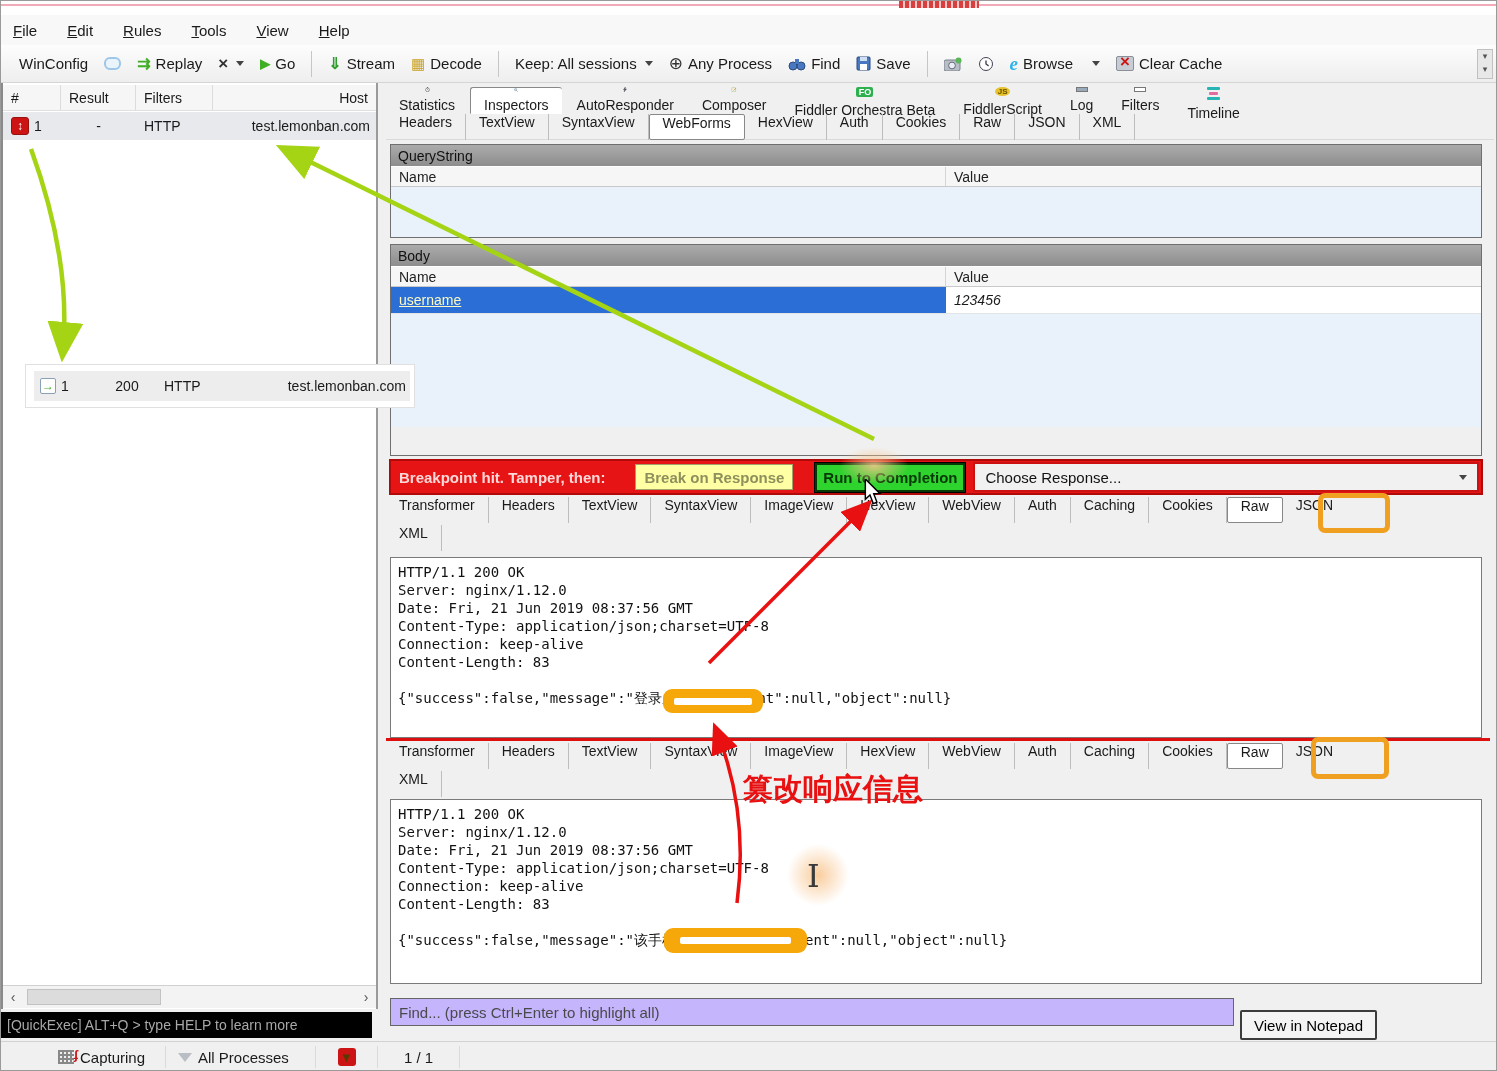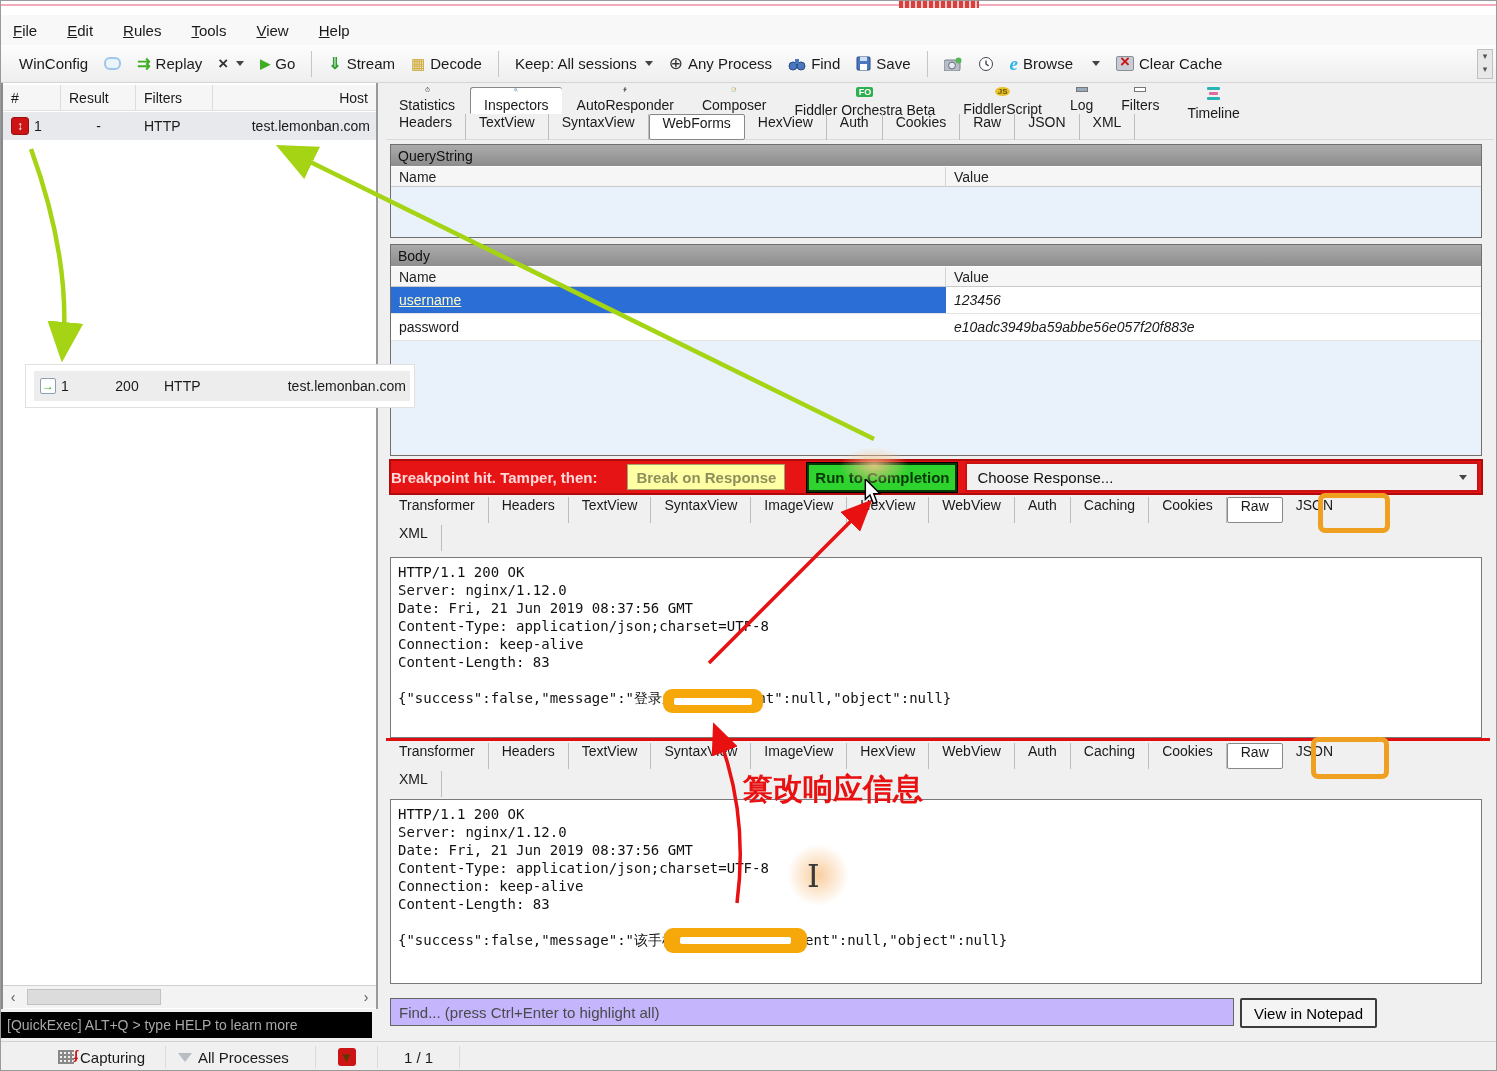--- a/index.html
+++ b/index.html
@@ -103,21 +103,21 @@
   .colrow .vc { flex:1; padding-left:8px; display:flex; align-items:center; }
   .emptyarea { background:#e9f2fb; }
   .drow { display:flex; height:27px; font-size:14px; border-bottom:1px solid #e4e4e4; background:#fff; }
   .drow .nc { width:555px; padding-left:8px; display:flex; align-items:center; }
   .drow .vc { flex:1; padding-left:8px; display:flex; align-items:center;font-style:italic; }
   .nc.selblue { background:#2b6fd6; color:#fef9c3;text-decoration:underline; }
 
   
   .bpbar { left:388px; top:458px; width:1094px; height:36px; background:#e61414; border:2px solid #b00a0a;
     display:flex; align-items:center; font-size:15px; }
-  .bp-label { color:#ffd9d9; font-weight:bold; }
+  .bp-label { color:#ffd9d9; font-weight:bold; margin-left:8px; }
   .bp-yellow { margin-left:30px; width:158px; height:26px; background:#ffffa3; border:1px solid #a2a26a;
     color:#8f8f5e; font-weight:bold; font-size:15px; display:flex; align-items:center; justify-content:center; }
   .bp-yellow::first-letter { text-decoration:underline; }
   .bp-green { margin-left:22px; width:150px; height:29px; background:#2ed32e; border:2px solid #063806;
     outline:1px solid #000; color:#063806; font-weight:bold; font-size:15px;
     display:flex; align-items:center; justify-content:center; }
   .bp-choose { margin-left:8px; flex:1; height:30px; margin-right:2px; background:#f1f1f1;
     border:2px solid #cc1111; color:#111; display:flex; align-items:center; padding:0 10px; }
   .bp-choose .caret { margin-left:auto; }
 
@@ -126,21 +126,21 @@
     font-family:"DejaVu Sans Mono", monospace; font-size:14px; line-height:18px;
     padding:5px 7px; white-space:pre-wrap; color:#111; }
   .redline { left:385px; top:737px; width:1104px; height:3px; background:#dd0f0f; }
 
   
   .findwrap { left:389px; top:997px; width:1100px; height:30px; display:flex; gap:6px; }
   .findinput { width:844px; height:28px; border:1px solid #666; font-size:15px; padding:0 8px;
     font-family:"Liberation Sans",sans-serif; background:#c4b5fd; }
   .findinput::placeholder { color:#4a4a4a; opacity:1; }
   .notepad-btn { width:137px; height:30px; background:#f4f4f4; border:2px solid #3c3c3c; border-radius:2px;
-    font-size:15px; font-family:"Liberation Sans",sans-serif; }
+    font-size:15px; font-family:"Liberation Sans",sans-serif;margin-top:12px; }
   .statusbar { left:0; top:1040px; width:1497px; height:31px; background:#f0f0f0; border-top:1px solid #d2d2d2;
     display:flex; align-items:center; font-size:15px;padding-left:45px; }
   .st { display:flex; align-items:center; gap:6px; padding:0 12px; height:22px; }
   .st.sep { border-right:1px solid #dadada; }
   .grid-ic { width:16px; height:14px;
     background:repeating-linear-gradient(90deg,#888 0 2px,transparent 2px 4px),
                repeating-linear-gradient(0deg,#888 0 2px,transparent 2px 4px); position:relative; }
   .grid-ic::after { content:"ʄ"; position:absolute; right:-4px; top:-3px; color:#cc1414; font-weight:bold; font-size:13px; }
   .funnel { width:0; height:0; border-left:7px solid transparent; border-right:7px solid transparent;
     border-top:9px solid #b9bec4; position:relative; }
@@ -383,24 +383,20 @@
 
   <div class="abs sect" style="top:243px;height:212px;">
     <div class="sect-head">Body</div>
     <div class="colrow">
       <span class="nc">Name</span>
       <span class="vc">Value</span>
     </div>
     <div class="drow">
       <span class="nc selblue">username</span>
       <span class="vc">123456</span>
-    </div>
-    <div class="drow">
-      <span class="nc">password</span>
-      <span class="vc">e10adc3949ba59abbe56e057f20f883e</span>
     </div>
     <div class="emptyarea" style="height:113px;"></div>
   </div>
 
   <div class="abs bpbar">
     <span class="bp-label">Breakpoint hit. Tamper, then:</span>
     <span class="bp-yellow">Break on Response</span>
     <span class="bp-green">Run to Completion</span>
     <span class="bp-choose">
       <span>Choose Response...</span>

